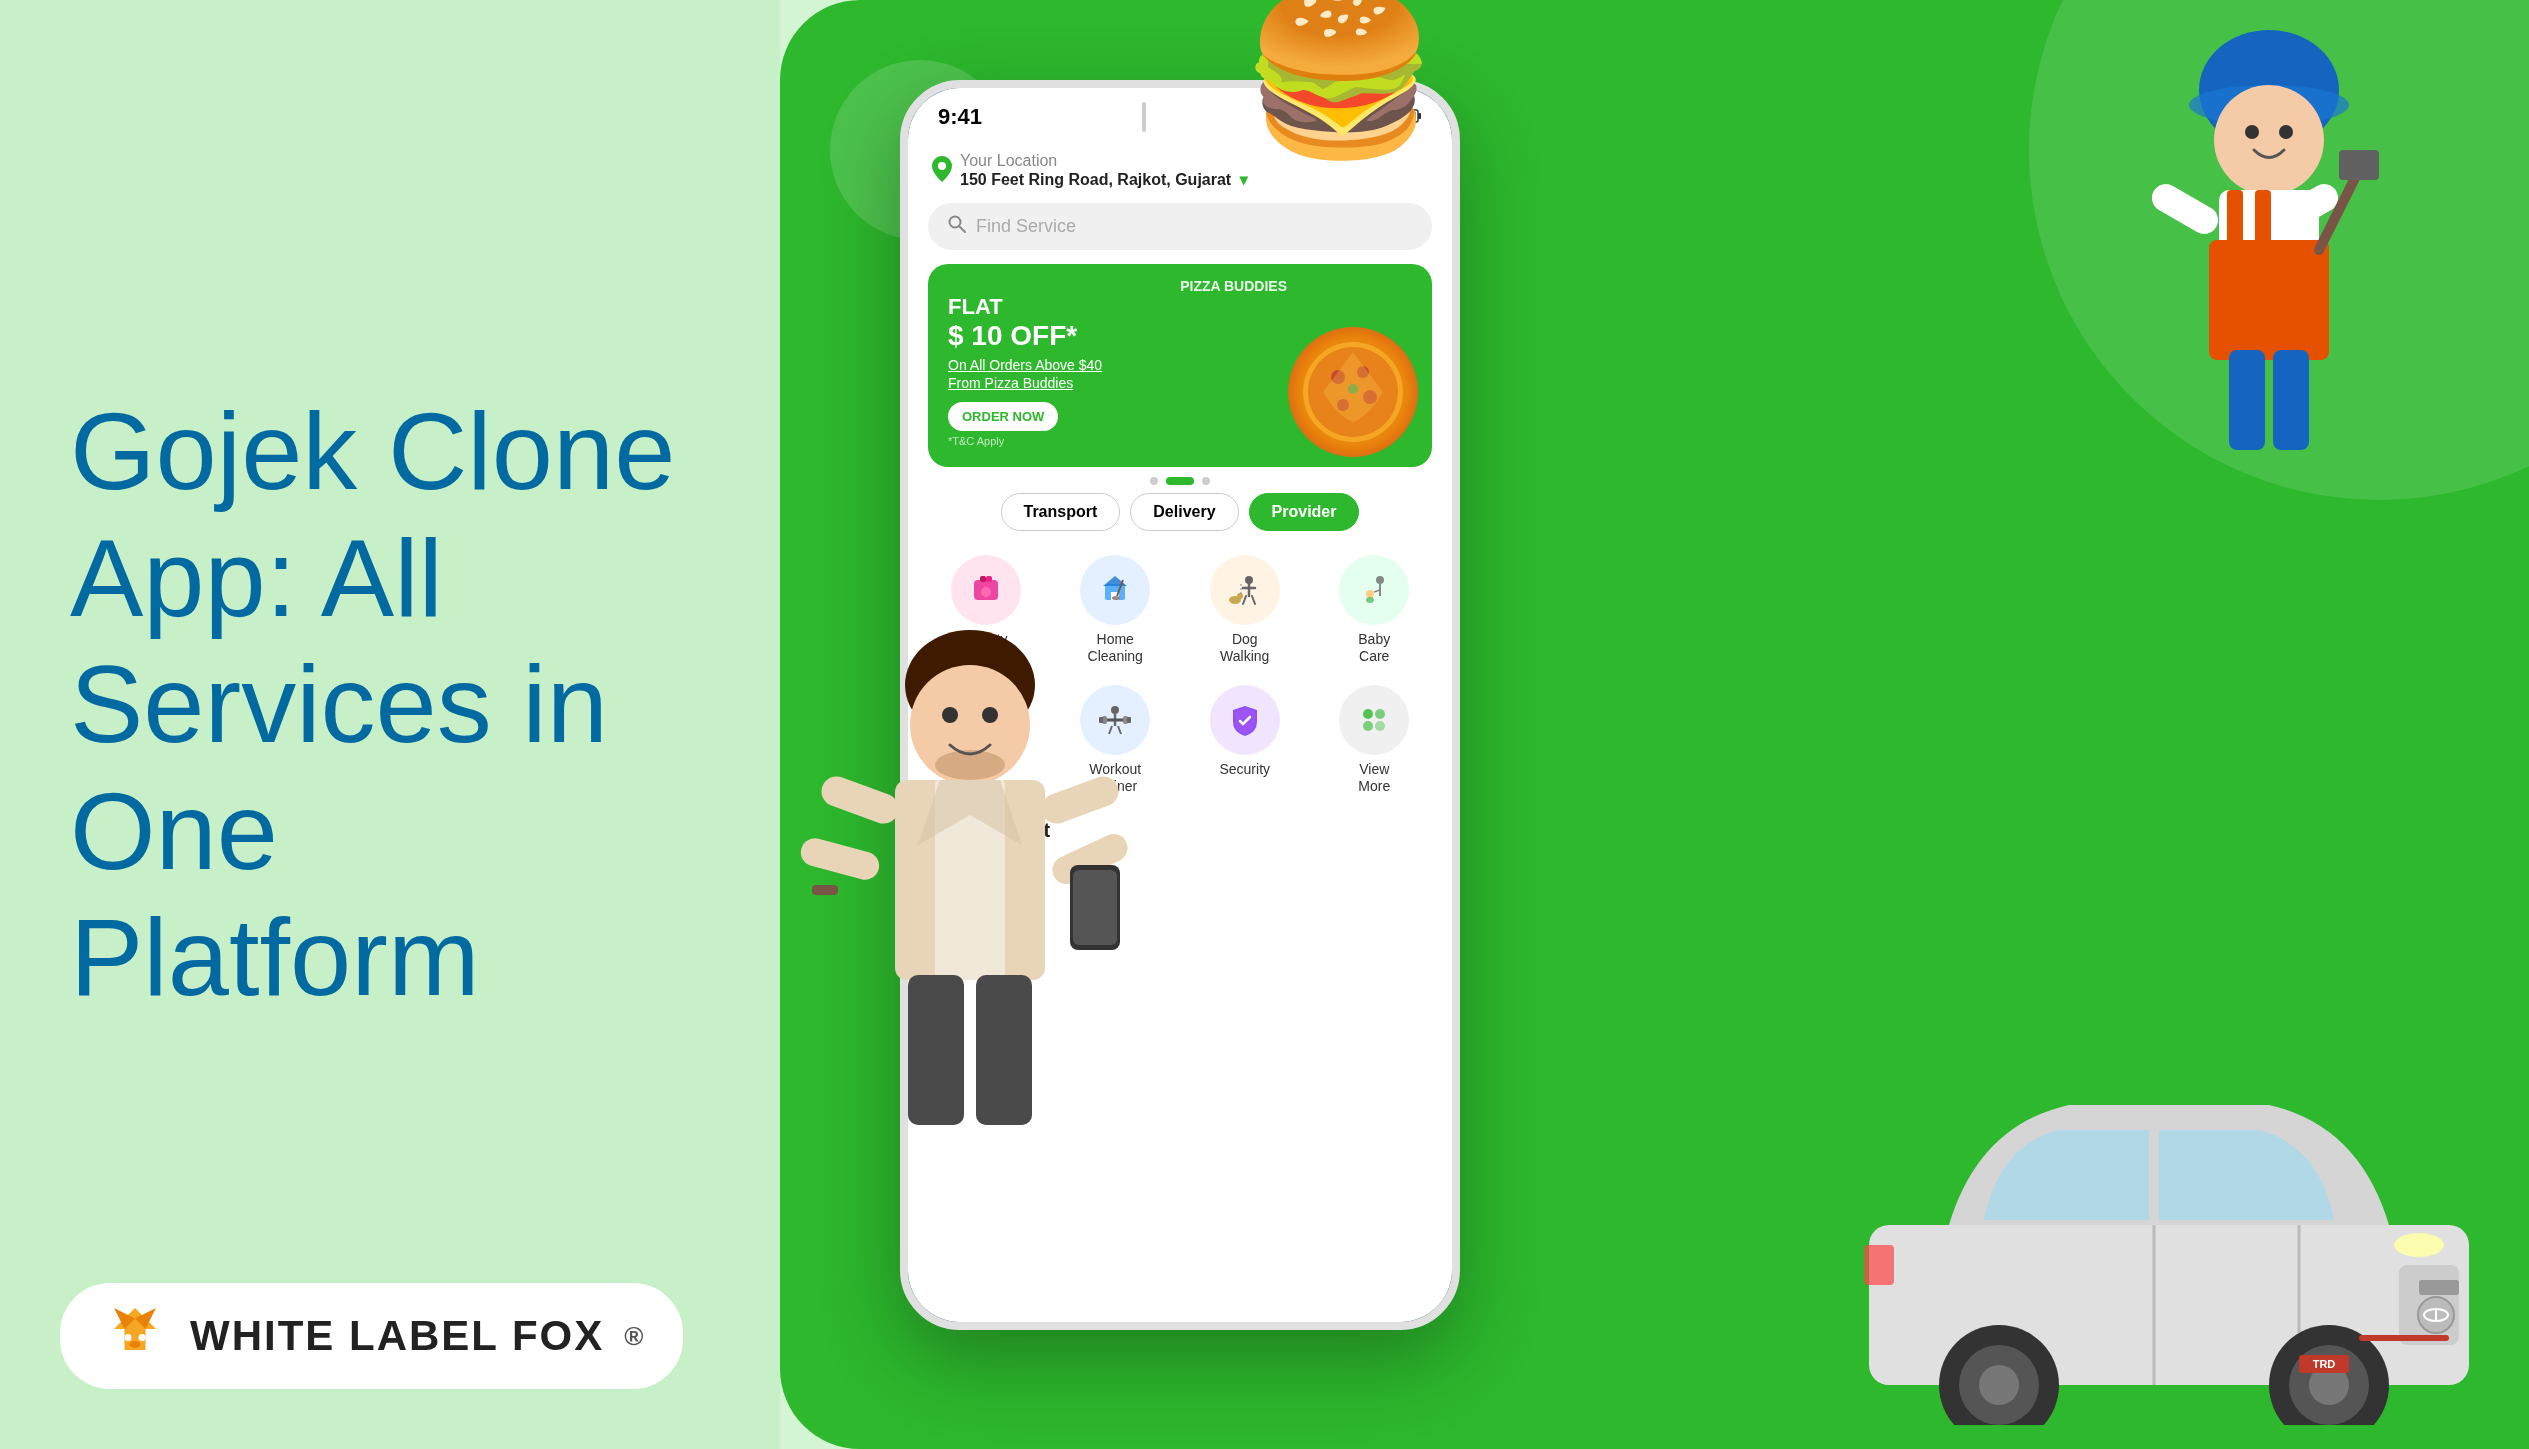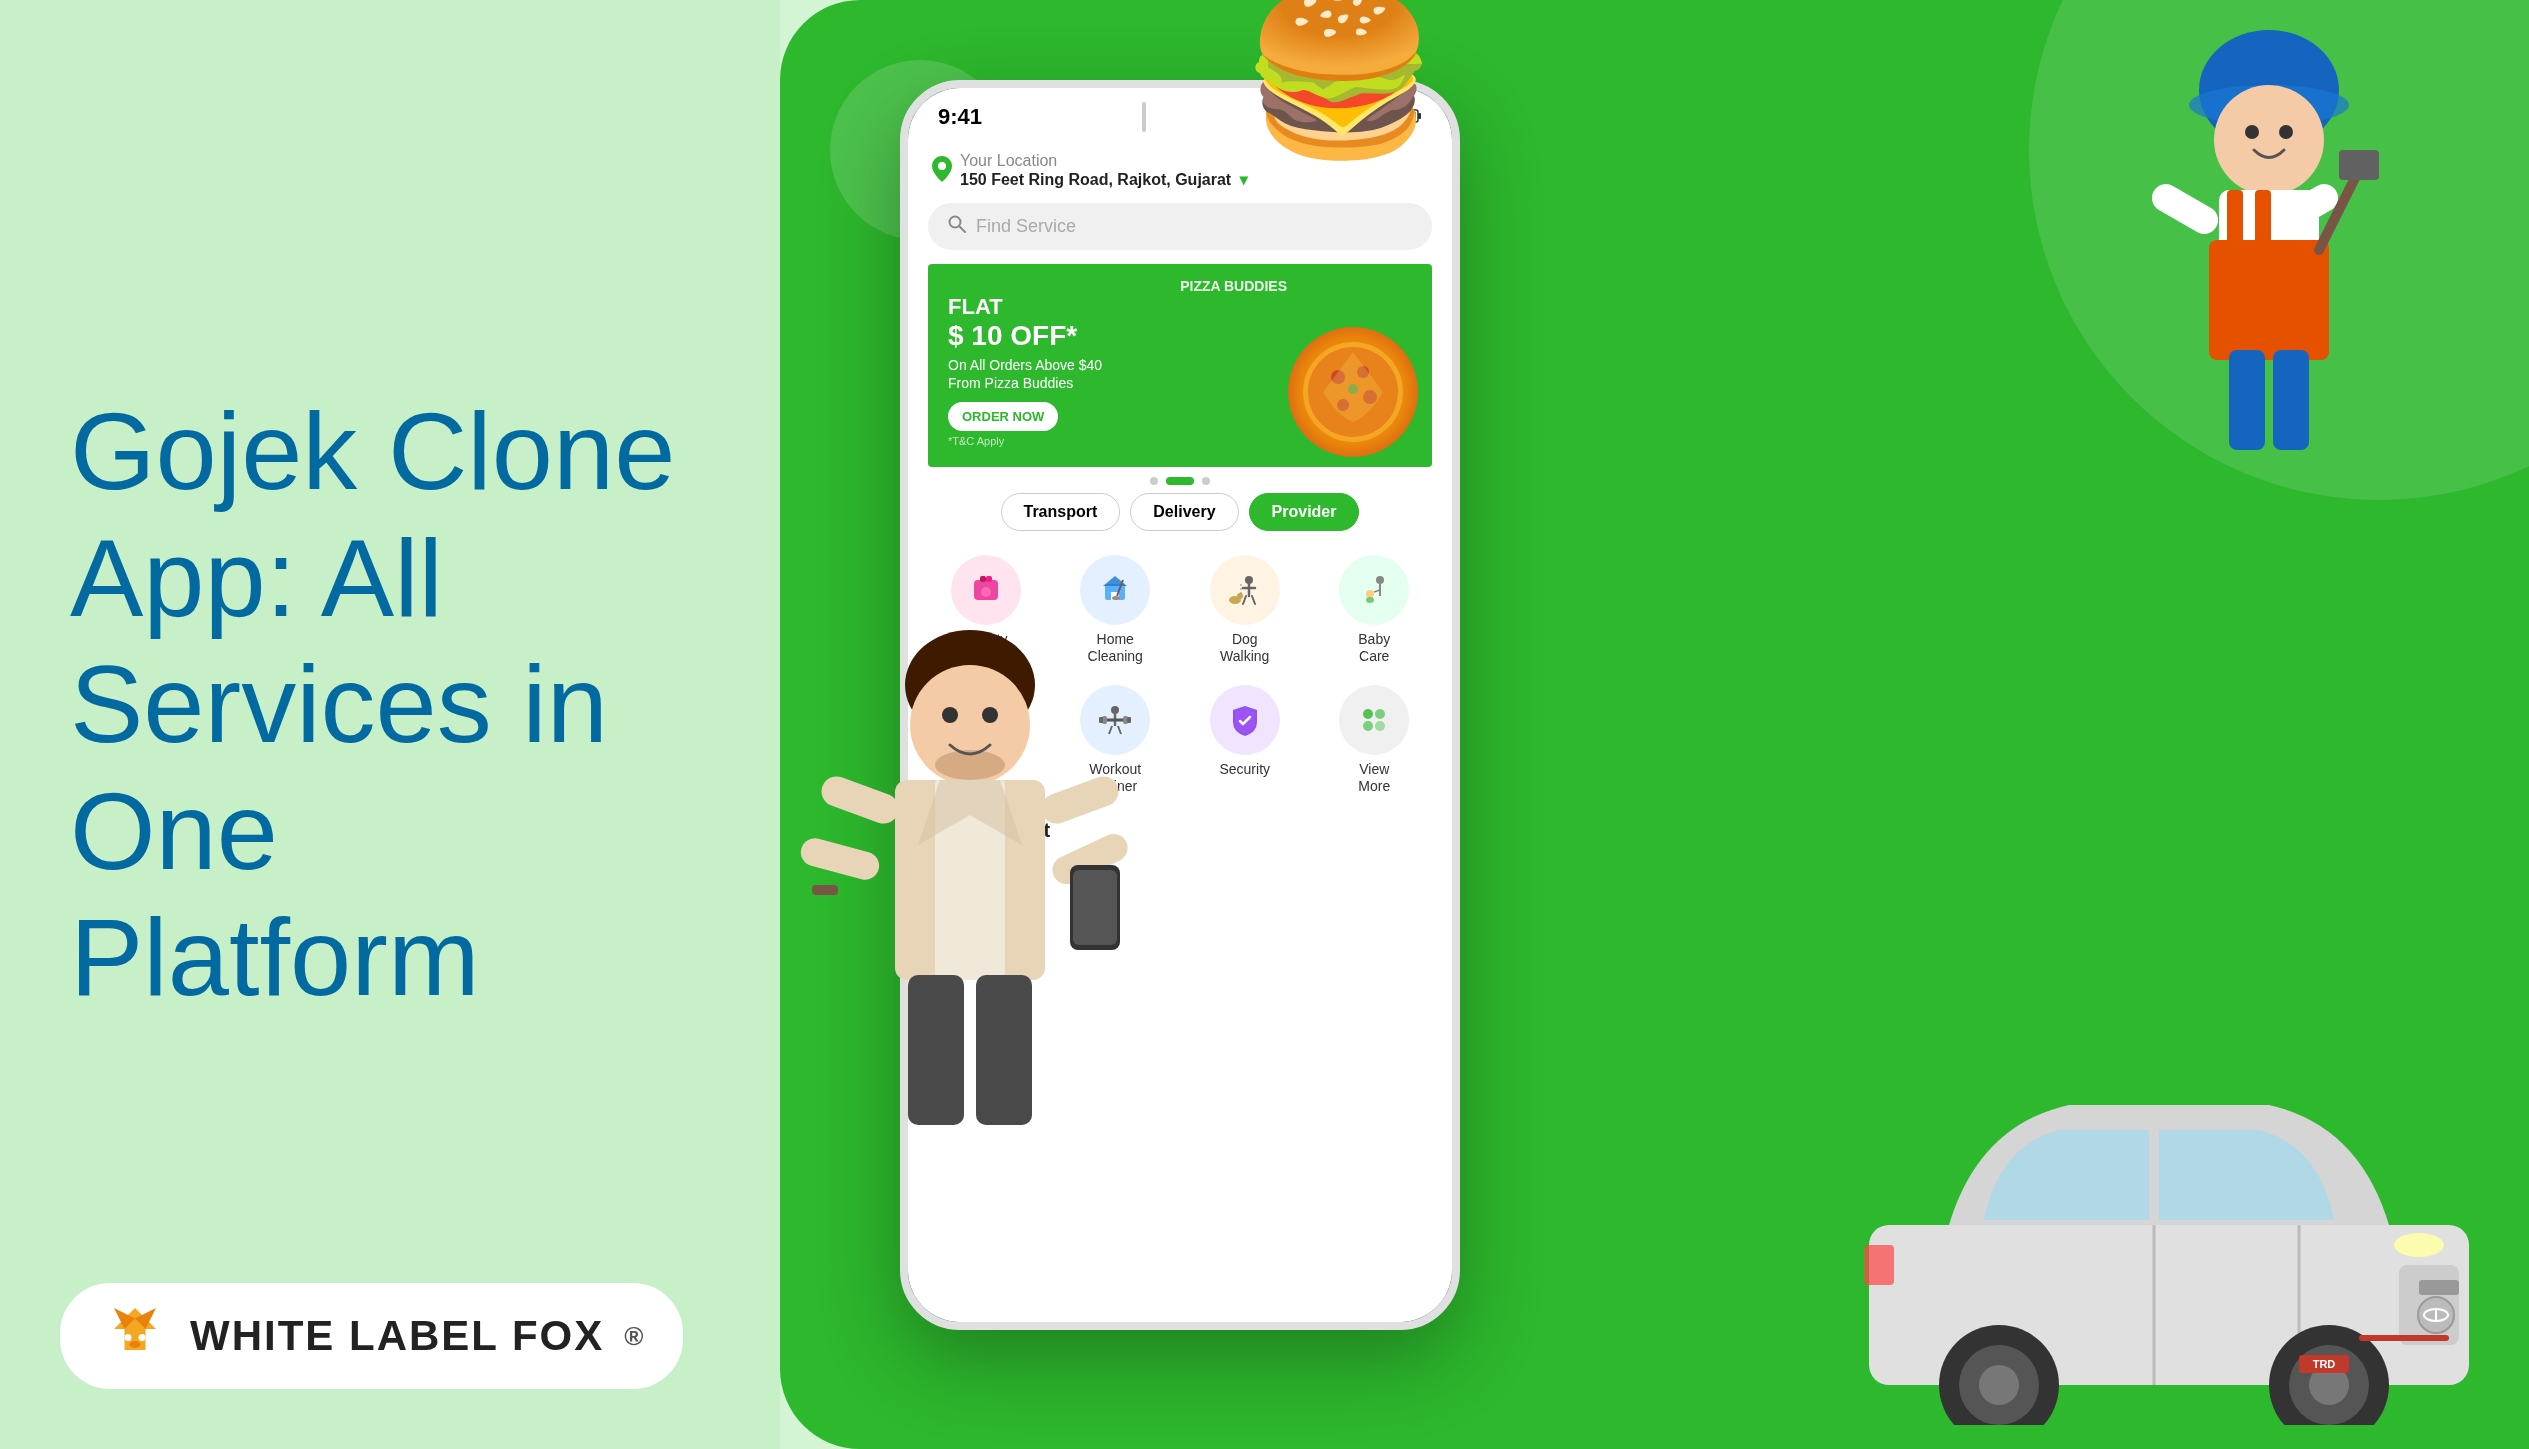--- a/index.html
+++ b/index.html
@@ -143,21 +143,21 @@
       gap: 10px;
     }
 
     .search-icon { color: #888; font-size: 18px; }
     .search-text { color: #aaa; font-size: 18px; }
 
     
     .promo-banner {
       margin: 0 20px;
       background: #2db82d;
-      border-radius: 4px;
+      border-radius: 20px;
       padding: 20px 20px;
       display: flex;
       align-items: flex-end;
       justify-content: space-between;
       overflow: hidden;
       position: relative;
       min-height: 155px;
     }
 
     .banner-text {
@@ -172,20 +172,21 @@
 
     .banner-amount {
       font-size: 28px;
       font-weight: 900;
     }
 
     .banner-desc {
       font-size: 14px;
       margin-top: 4px;
       line-height: 1.3;
+      text-decoration: underline;
     }
 
     .banner-btn {
       background: white;
       color: #2db82d;
       border: none;
       border-radius: 20px;
       padding: 7px 14px;
       font-size: 13px;
       font-weight: 700;

